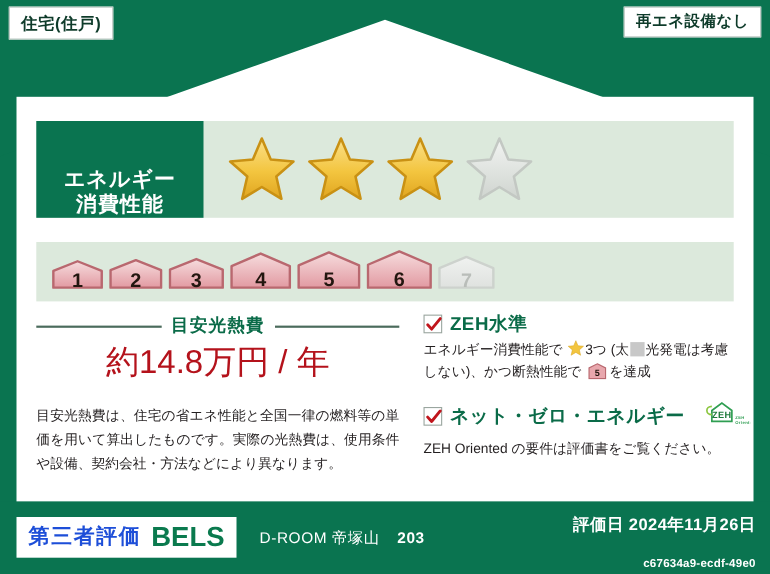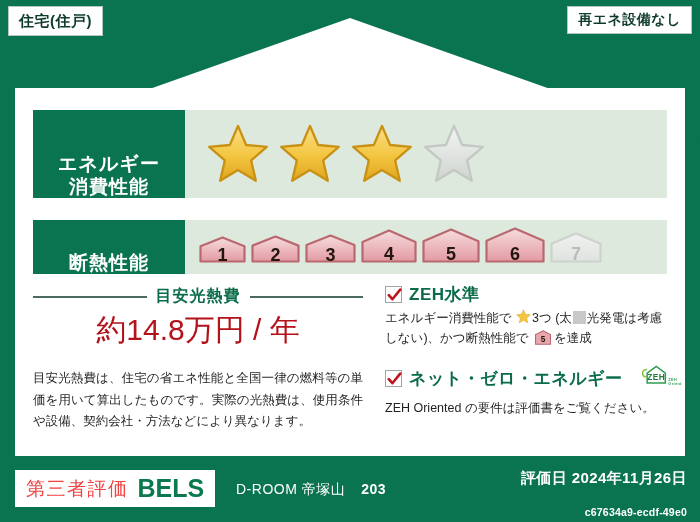--- a/index.html
+++ b/index.html
@@ -255,22 +255,22 @@
     position: absolute;
     left: 15px; top: 14px;
     height: 37px;
     background: #ffffff;
     display: flex;
     align-items: center;
     gap: 9px;
     padding: 0 11px;
   }
   .bels-jp {
-    color: #ef4444;
-    font-weight: normal;
+    color: #1d4ed8;
+    font-weight: bold;
     font-size: 19px;
     letter-spacing: 1.5px;
     line-height: 1;
   }
   .bels-en {
     color: #0a7a4e;
     font-weight: bold;
     font-size: 25px;
     letter-spacing: 0px;
     line-height: 1;
@@ -349,23 +349,20 @@
               <stop offset="55%" stop-color="#dfe3df"></stop>
               <stop offset="100%" stop-color="#cfd4cf"></stop>
             </linearGradient>
           </defs>
           <polygon points="32,3 40.4,22.7 61.7,24.6 45.6,38.7 50.4,59.6 32,48.5 13.6,59.6 18.4,38.7 2.3,24.6 23.6,22.7" fill="url(#sg3)" stroke="#c3c8c3" stroke-width="2.4" stroke-linejoin="round"></polygon>
         </svg>
       </div>
   </div>
 
   <div class="perf-row" id="row-insulation">
-    <div class="perf-label">
-      <span>断熱性能</span>
-    </div>
     <div class="perf-body">
       <div class="house-track" id="house-track">
           <div class="house"><svg width="47" height="27" viewBox="0 0 47 27">
               <defs>
                 <linearGradient id="hg0" x1="0" y1="0" x2="0" y2="1">
                   <stop offset="0%" stop-color="#f6dcdd"></stop>
                   <stop offset="100%" stop-color="#e29aa2"></stop>
                 </linearGradient>
               </defs>
               <polygon points="23.5,1.5 45.5,10.26 45.5,25.5 1.5,25.5 1.5,10.26" fill="url(#hg0)" stroke="#b9686f" stroke-width="2.2" stroke-linejoin="round"></polygon>

